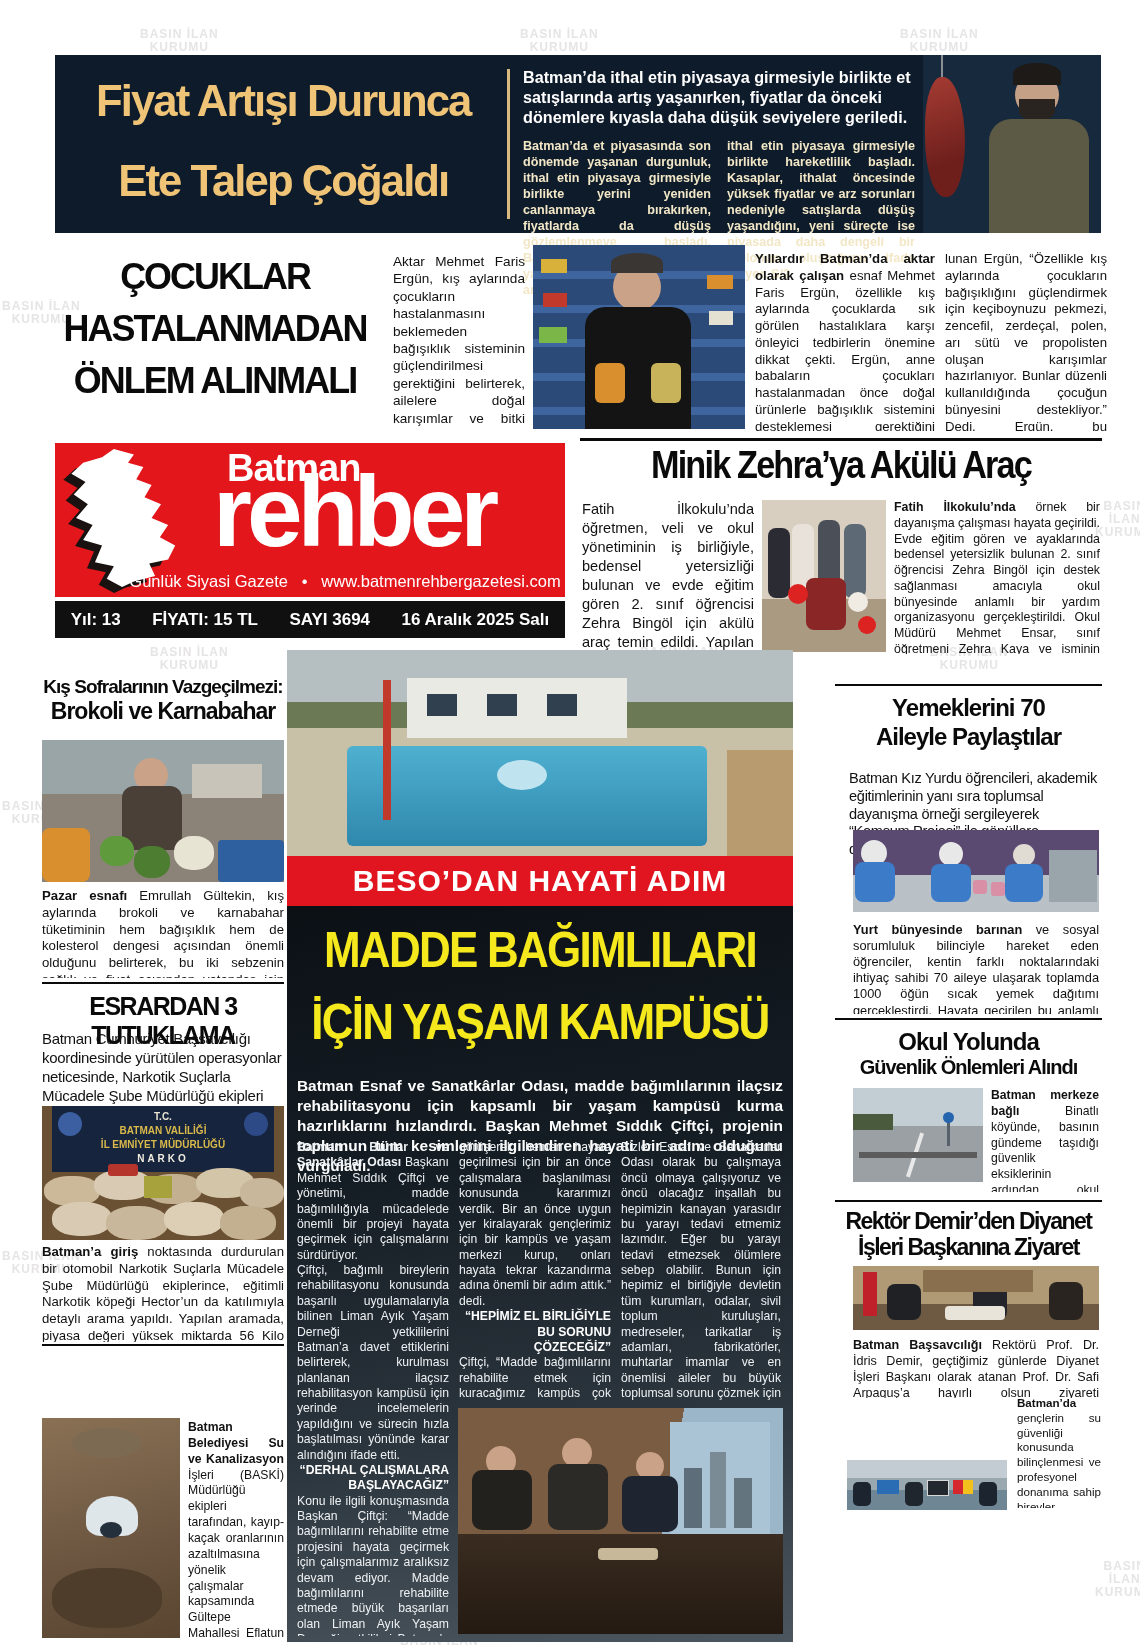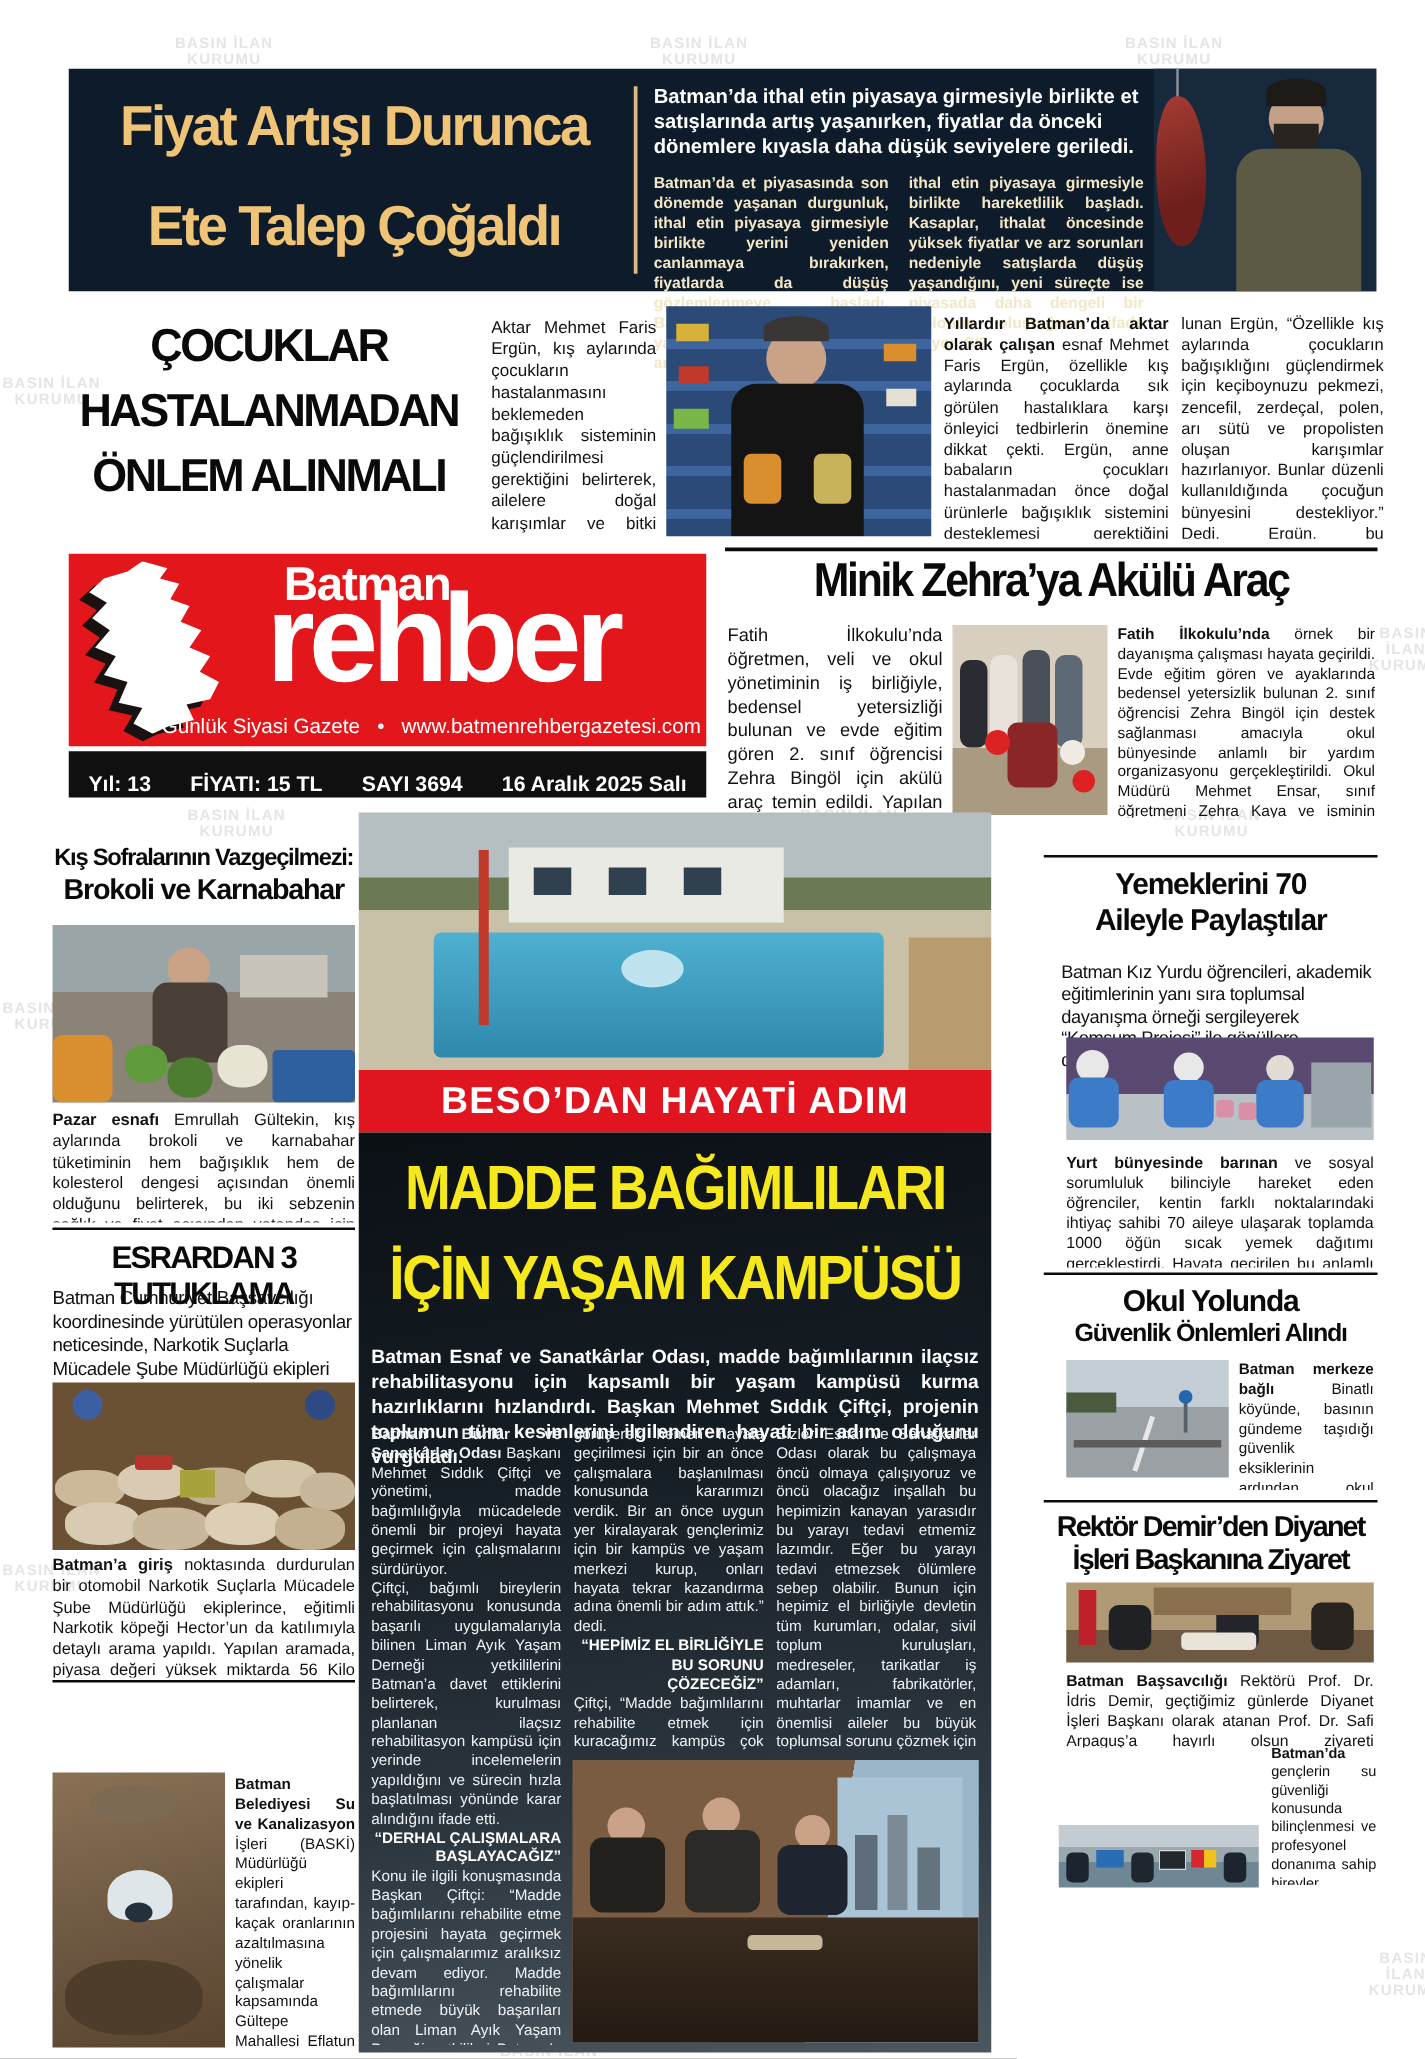--- a/index.html
+++ b/index.html
@@ -21,21 +21,21 @@
   .banner-lead{position:absolute;left:468px;top:12px;width:392px;color:#fff;font-weight:bold;font-size:16.2px;line-height:1.24;}
   .banner-col{position:absolute;top:84px;width:188px;color:#f2e7c6;font-weight:bold;font-size:12.6px;line-height:1.27;}
   .vline{position:absolute;left:452px;top:14px;width:3px;height:150px;background:#d9b97e;}
   
   .health-h{position:absolute;left:0;top:6px;width:330px;font-weight:900;font-size:37px;line-height:52px;
       text-align:center;letter-spacing:-2px;color:#0a0a0a;transform:scaleX(.97);transform-origin:left top;}
   
   .mast{left:55px;top:443px;width:510px;height:154px;background:#e2161b;}
   .mapshape{position:absolute;width:118px;height:138px;
       clip-path:polygon(38% 0%,55% 4%,50% 10%,63% 13%,57% 22%,70% 26%,64% 35%,78% 40%,70% 50%,84% 55%,77% 64%,90% 70%,84% 80%,68% 83%,73% 92%,55% 96%,45% 100%,32% 94%,38% 85%,22% 82%,28% 70%,12% 66%,20% 55%,6% 50%,16% 40%,4% 33%,14% 24%,2% 18%,12% 10%,28% 6%);}
-  .datebar{left:55px;top:601px;width:510px;height:37px;background:#101010;display:flex;align-items:flex-end;
+  .datebar{left:55px;top:601px;width:510px;height:37px;background:#101010;display:flex;align-items:center;
       justify-content:space-around;color:#fff;font-weight:bold;font-size:17px;}
   
   .zehra-h{position:absolute;left:0;top:6px;width:580px;font-weight:900;font-size:38px;letter-spacing:-2px;
       text-align:center;color:#0a0a0a;transform:scaleX(.9);transform-origin:left top;}
   
   .band{left:287px;top:856px;width:506px;height:50px;background:#e11520;color:#fff;font-weight:bold;
       font-size:30px;line-height:50px;text-align:center;letter-spacing:1px;}
   .dark{left:287px;top:906px;width:506px;height:736px;background:linear-gradient(172deg,#0b1015 0%,#151d24 35%,#2c363e 70%,#4b565e 100%);}
   .yellow-h{position:absolute;left:0;top:8px;width:575px;color:#f5e81c;font-weight:900;font-size:50px;line-height:72px;
       text-align:center;letter-spacing:-2px;transform:scaleX(.88);transform-origin:left top;}
@@ -161,20 +161,26 @@
       <div class="shape" style="left:0px;top:88px;width:48px;height:54px;background:#d98f2e;border-radius:8px;"></div>
       <div class="shape" style="left:176px;top:100px;width:66px;height:42px;background:#2e5f9e;border-radius:4px;"></div>
     </div>
     <div class="abs jt" style="left:0;top:228px;width:242px;height:90px;font-size:13.2px;line-height:1.27;overflow:hidden;">
       <b>Pazar esnafı</b><span> Emrullah Gültekin, kış aylarında brokoli ve karnabahar tüketiminin hem bağışıklık hem de kolesterol dengesi açısından önemli olduğunu belirterek, bu iki sebzenin sağlık ve fiyat açısından vatandaş için ulaşılabilir olduğunu söyledi. S/2</span>
     </div>
     <div class="rule" style="left:0;top:322px;width:242px;"></div>
     <div class="hlc" style="position:absolute;left:0;top:332px;width:242px;font-size:25px;letter-spacing:-1.5px;">ESRARDAN 3 TUTUKLAMA</div>
     <div class="abs" style="left:0;top:370px;width:242px;height:76px;font-size:15px;line-height:1.26;letter-spacing:-0.3px;overflow:hidden;">Batman Cumhuriyet Başsavcılığı koordinesinde yürütülen operasyonlar neticesinde, Narkotik Suçlarla Mücadele Şube Müdürlüğü ekipleri uyuşturucu kaçakçılarına darbe vurdu.</div>
     <div class="ph" style="left:0;top:446px;width:242px;height:134px;background:#6b5134;">
+      <div class="shape" style="left:10px;top:0;width:222px;height:66px;background:#16243e;text-align:center;color:#d9b94a;font-weight:bold;font-size:10px;line-height:1.4;padding-top:4px;box-sizing:border-box;">
+        <div style="color:#e8e3d2;">T.C.</div>
+        <div>BATMAN VALİLİĞİ</div>
+        <div>İL EMNİYET MÜDÜRLÜĞÜ</div>
+        <div style="color:#f0ece0;letter-spacing:3px;">NARKO</div>
+      </div>
       <div class="shape" style="left:16px;top:6px;width:24px;height:24px;border-radius:50%;background:#3b5fa0;"></div>
       <div class="shape" style="left:202px;top:6px;width:24px;height:24px;border-radius:50%;background:#2d4a86;"></div>
       <div class="shape" style="left:2px;top:70px;width:56px;height:30px;border-radius:45%;background:#cbb999;"></div>
       <div class="shape" style="left:52px;top:64px;width:58px;height:30px;border-radius:45%;background:#d9cbb3;"></div>
       <div class="shape" style="left:104px;top:68px;width:56px;height:30px;border-radius:45%;background:#c2b091;"></div>
       <div class="shape" style="left:154px;top:62px;width:58px;height:30px;border-radius:45%;background:#d3c5a8;"></div>
       <div class="shape" style="left:198px;top:72px;width:44px;height:30px;border-radius:45%;background:#c8b79b;"></div>
       <div class="shape" style="left:10px;top:96px;width:60px;height:34px;border-radius:45%;background:#d9cbb3;"></div>
       <div class="shape" style="left:64px;top:100px;width:62px;height:34px;border-radius:45%;background:#c8b79b;"></div>
       <div class="shape" style="left:122px;top:96px;width:60px;height:34px;border-radius:45%;background:#dccfb5;"></div>

